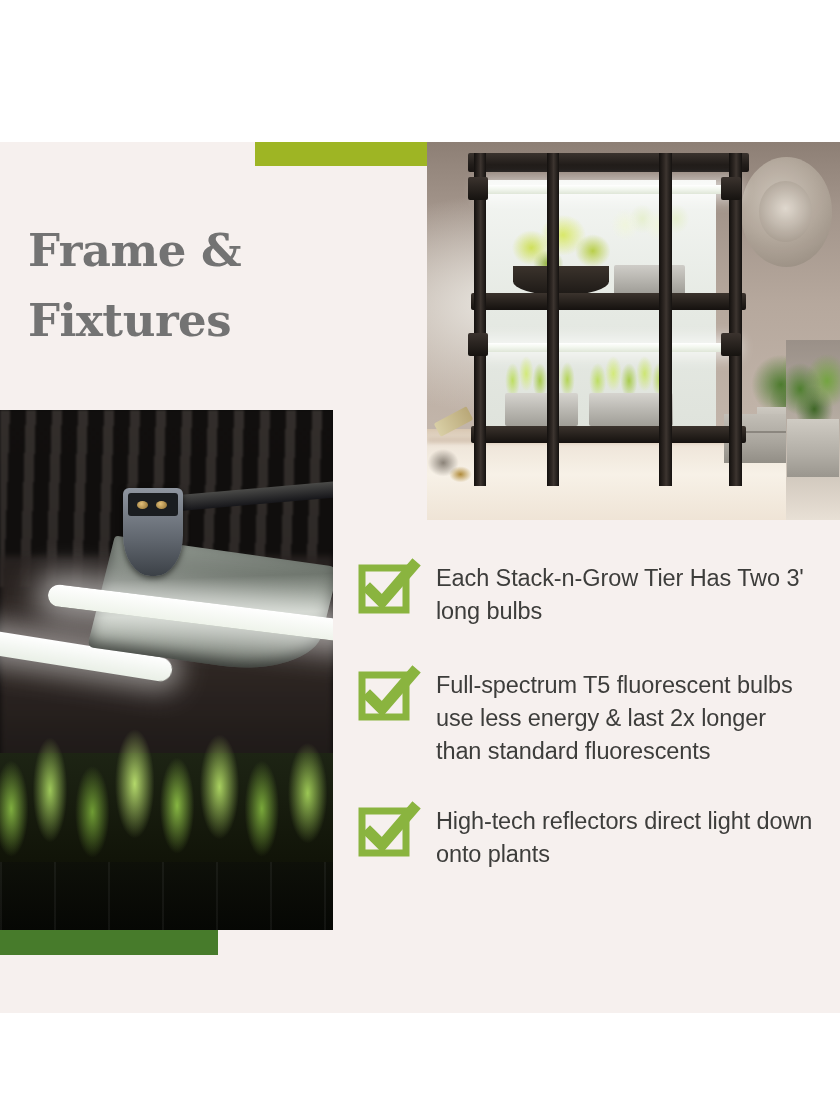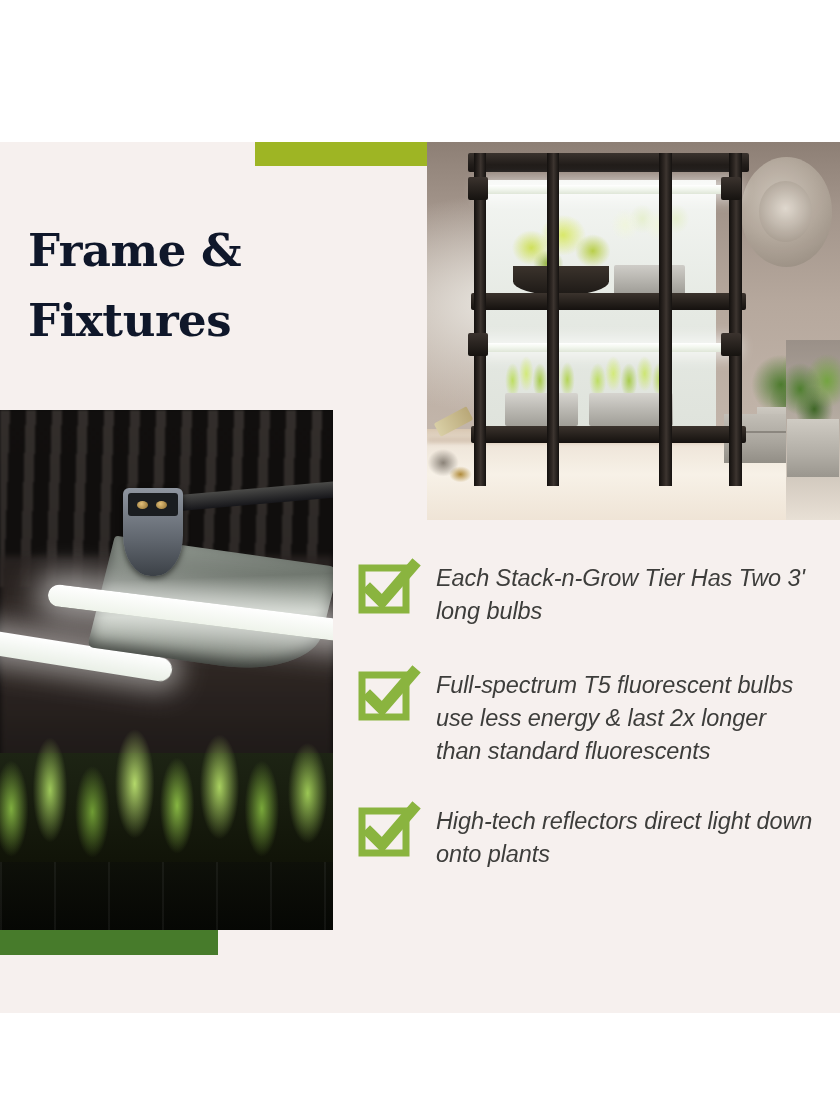--- a/index.html
+++ b/index.html
@@ -27,21 +27,21 @@
   }
 
   
   .headline{
     position:absolute;left:28px;top:216px;width:400px;
     font-family:"DejaVu Serif", serif;
     font-weight:bold;
     font-size:45px;
     line-height:1.55;
     letter-spacing:-0.5px;
-    color:#0f172a;
+    color:#737373;
   }
   .headline .l2{display:block;}
 
   
 
   
   .photo-shelf{
     position:absolute;left:427px;top:142px;width:413px;height:378px;
     overflow:hidden;background:#b4a79d;
   }
@@ -288,21 +288,21 @@
       radial-gradient(ellipse 46% 44% at 30% 46%, #4f7f2f 0%, rgba(79,127,47,0) 72%),
       radial-gradient(ellipse 46% 44% at 72% 36%, #74a441 0%, rgba(116,164,65,0) 74%),
       radial-gradient(ellipse 40% 38% at 52% 70%, #3e6726 0%, rgba(62,103,38,0) 74%);
   }
   .pstr-pot{
     position:absolute;left:2%;top:44%;width:96%;height:32%;
     background:linear-gradient(180deg,#cfcbc3 0%,#b2aea6 60%,#9a968e 100%);
   }
 
   
-  .bullets{position:absolute;left:356px;top:560px;width:460px;font-style:italic;}
+  .bullets{position:absolute;left:356px;top:560px;width:460px;}
   .bullet{display:flex;align-items:flex-start;margin-bottom:40px;}
   .bullet:last-child{margin-bottom:0;}
   .check-icon{
     position:relative;flex:0 0 auto;width:60px;height:58px;margin-right:20px;
   }
   .check-icon svg{display:block;width:60px;height:58px;overflow:visible;}
   .bullet-text{
     font-family:"Liberation Sans", sans-serif;
     font-size:23.5px;line-height:1.39;color:#3d3d3b;
     padding-top:2px;letter-spacing:-0.1px;

